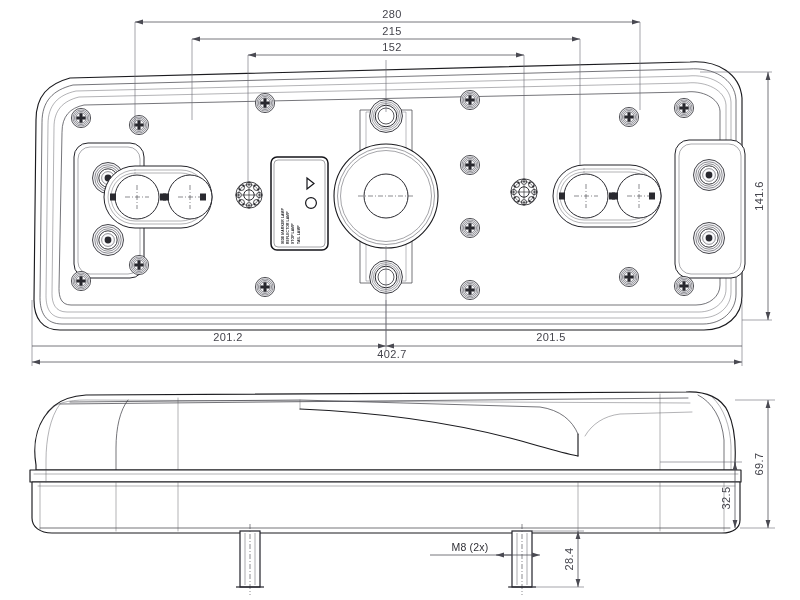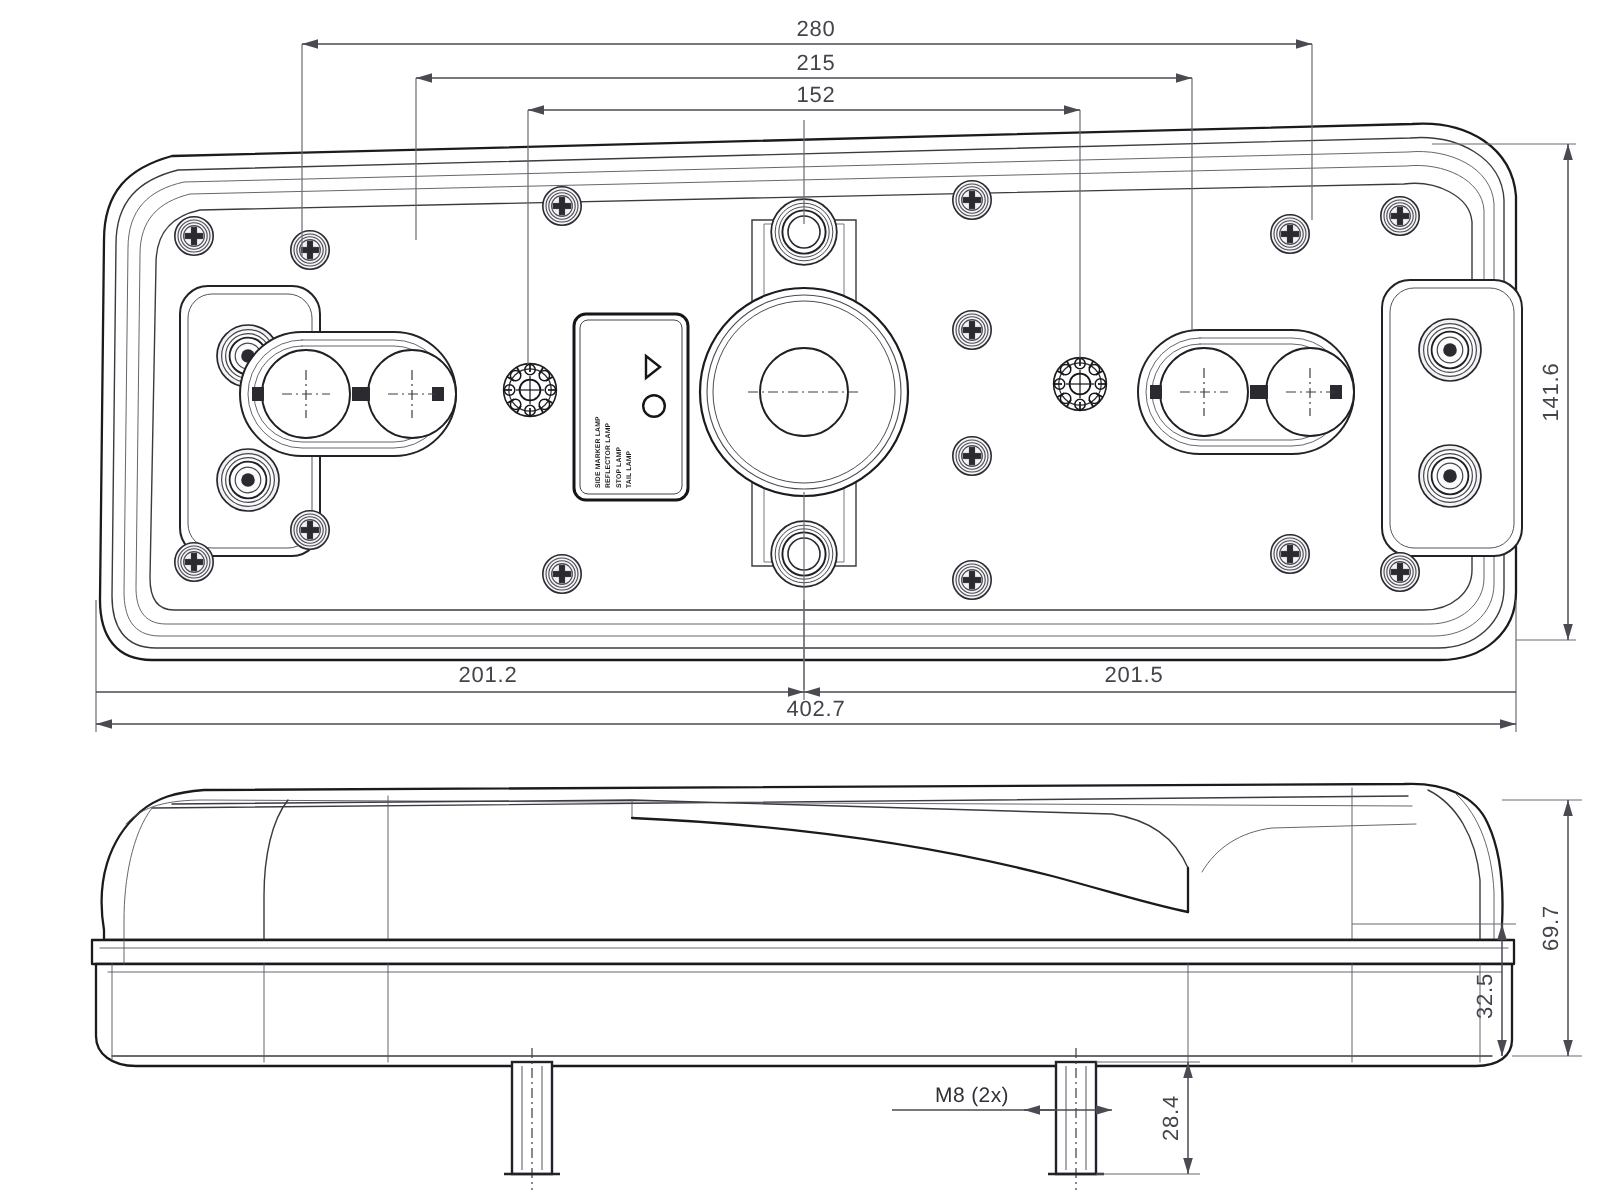--- a/index.html
+++ b/index.html
@@ -9,21 +9,21 @@
   }
   body {
     width: 800px;
     height: 600px;
     font-family: "Liberation Sans", sans-serif;
     overflow: hidden;
     position: relative;
   }
   #drawing-root {
     position: absolute;
-    left: 16px;
+    left: 0;
     top: 0;
     width: 660px;
     height: 600px;
   }
   svg#tech-drawing {
     display: block;
     width: 800px;
     height: 600px;
     background: #ffffff;
   }

